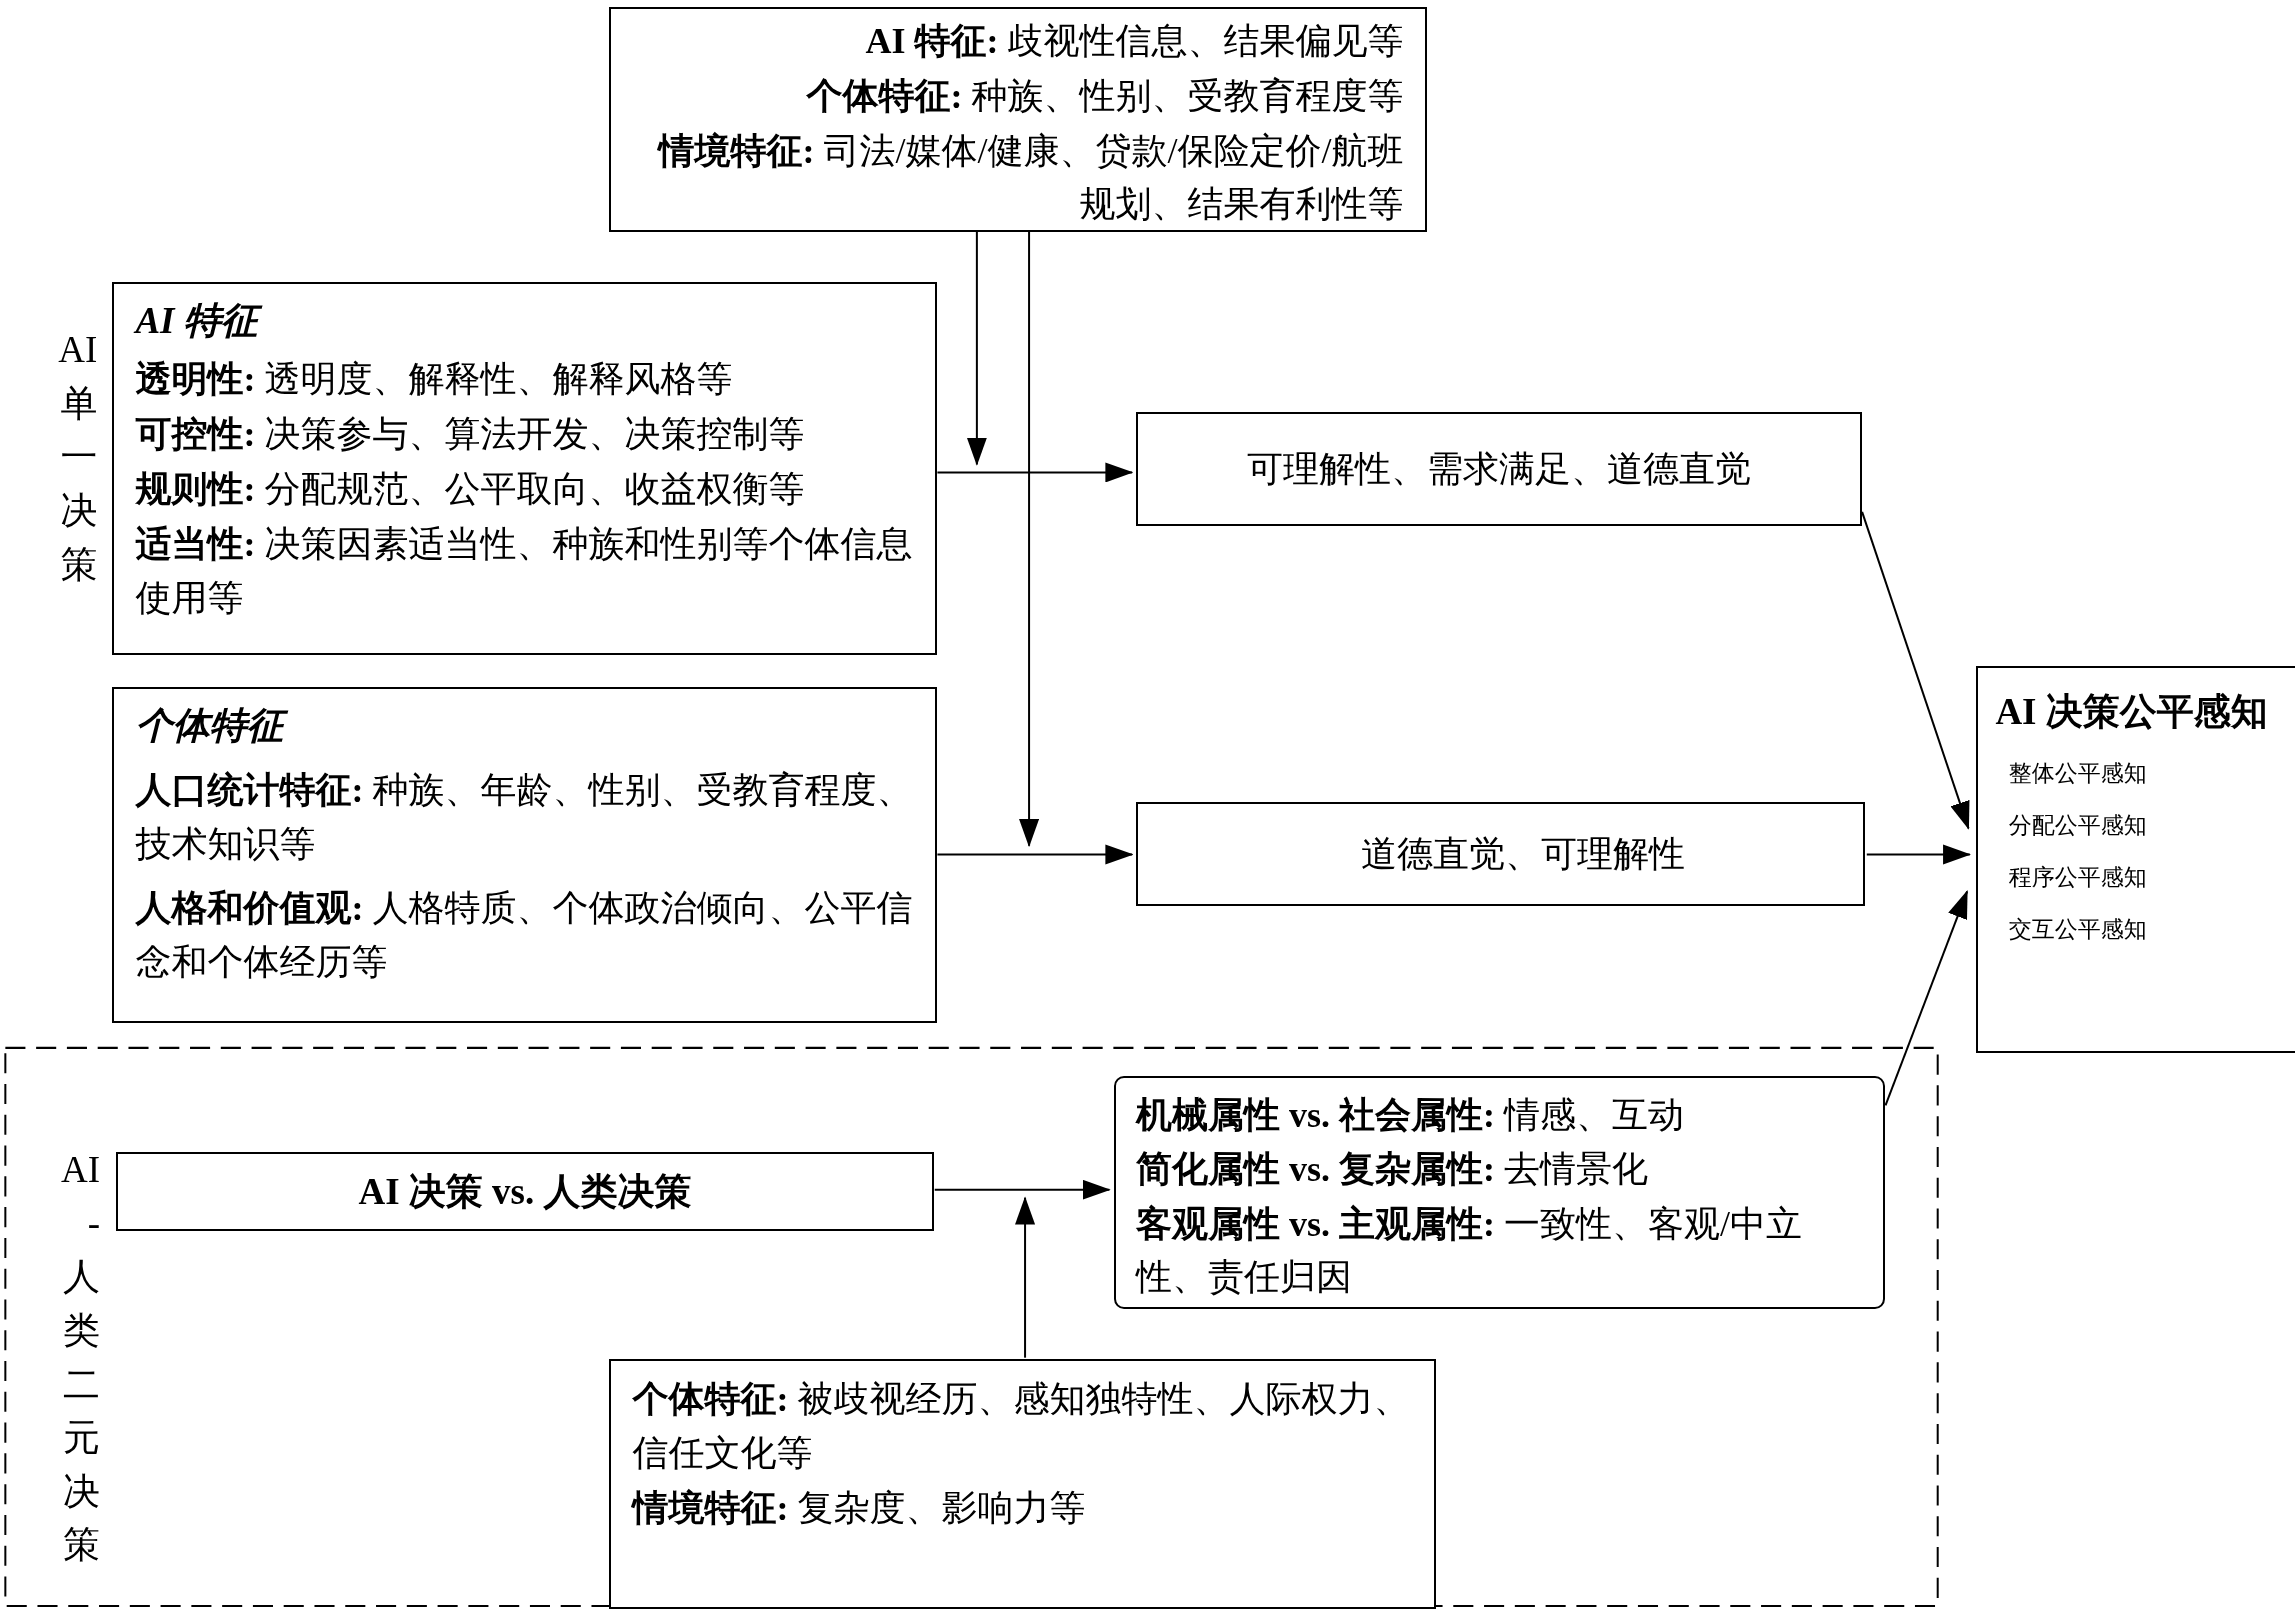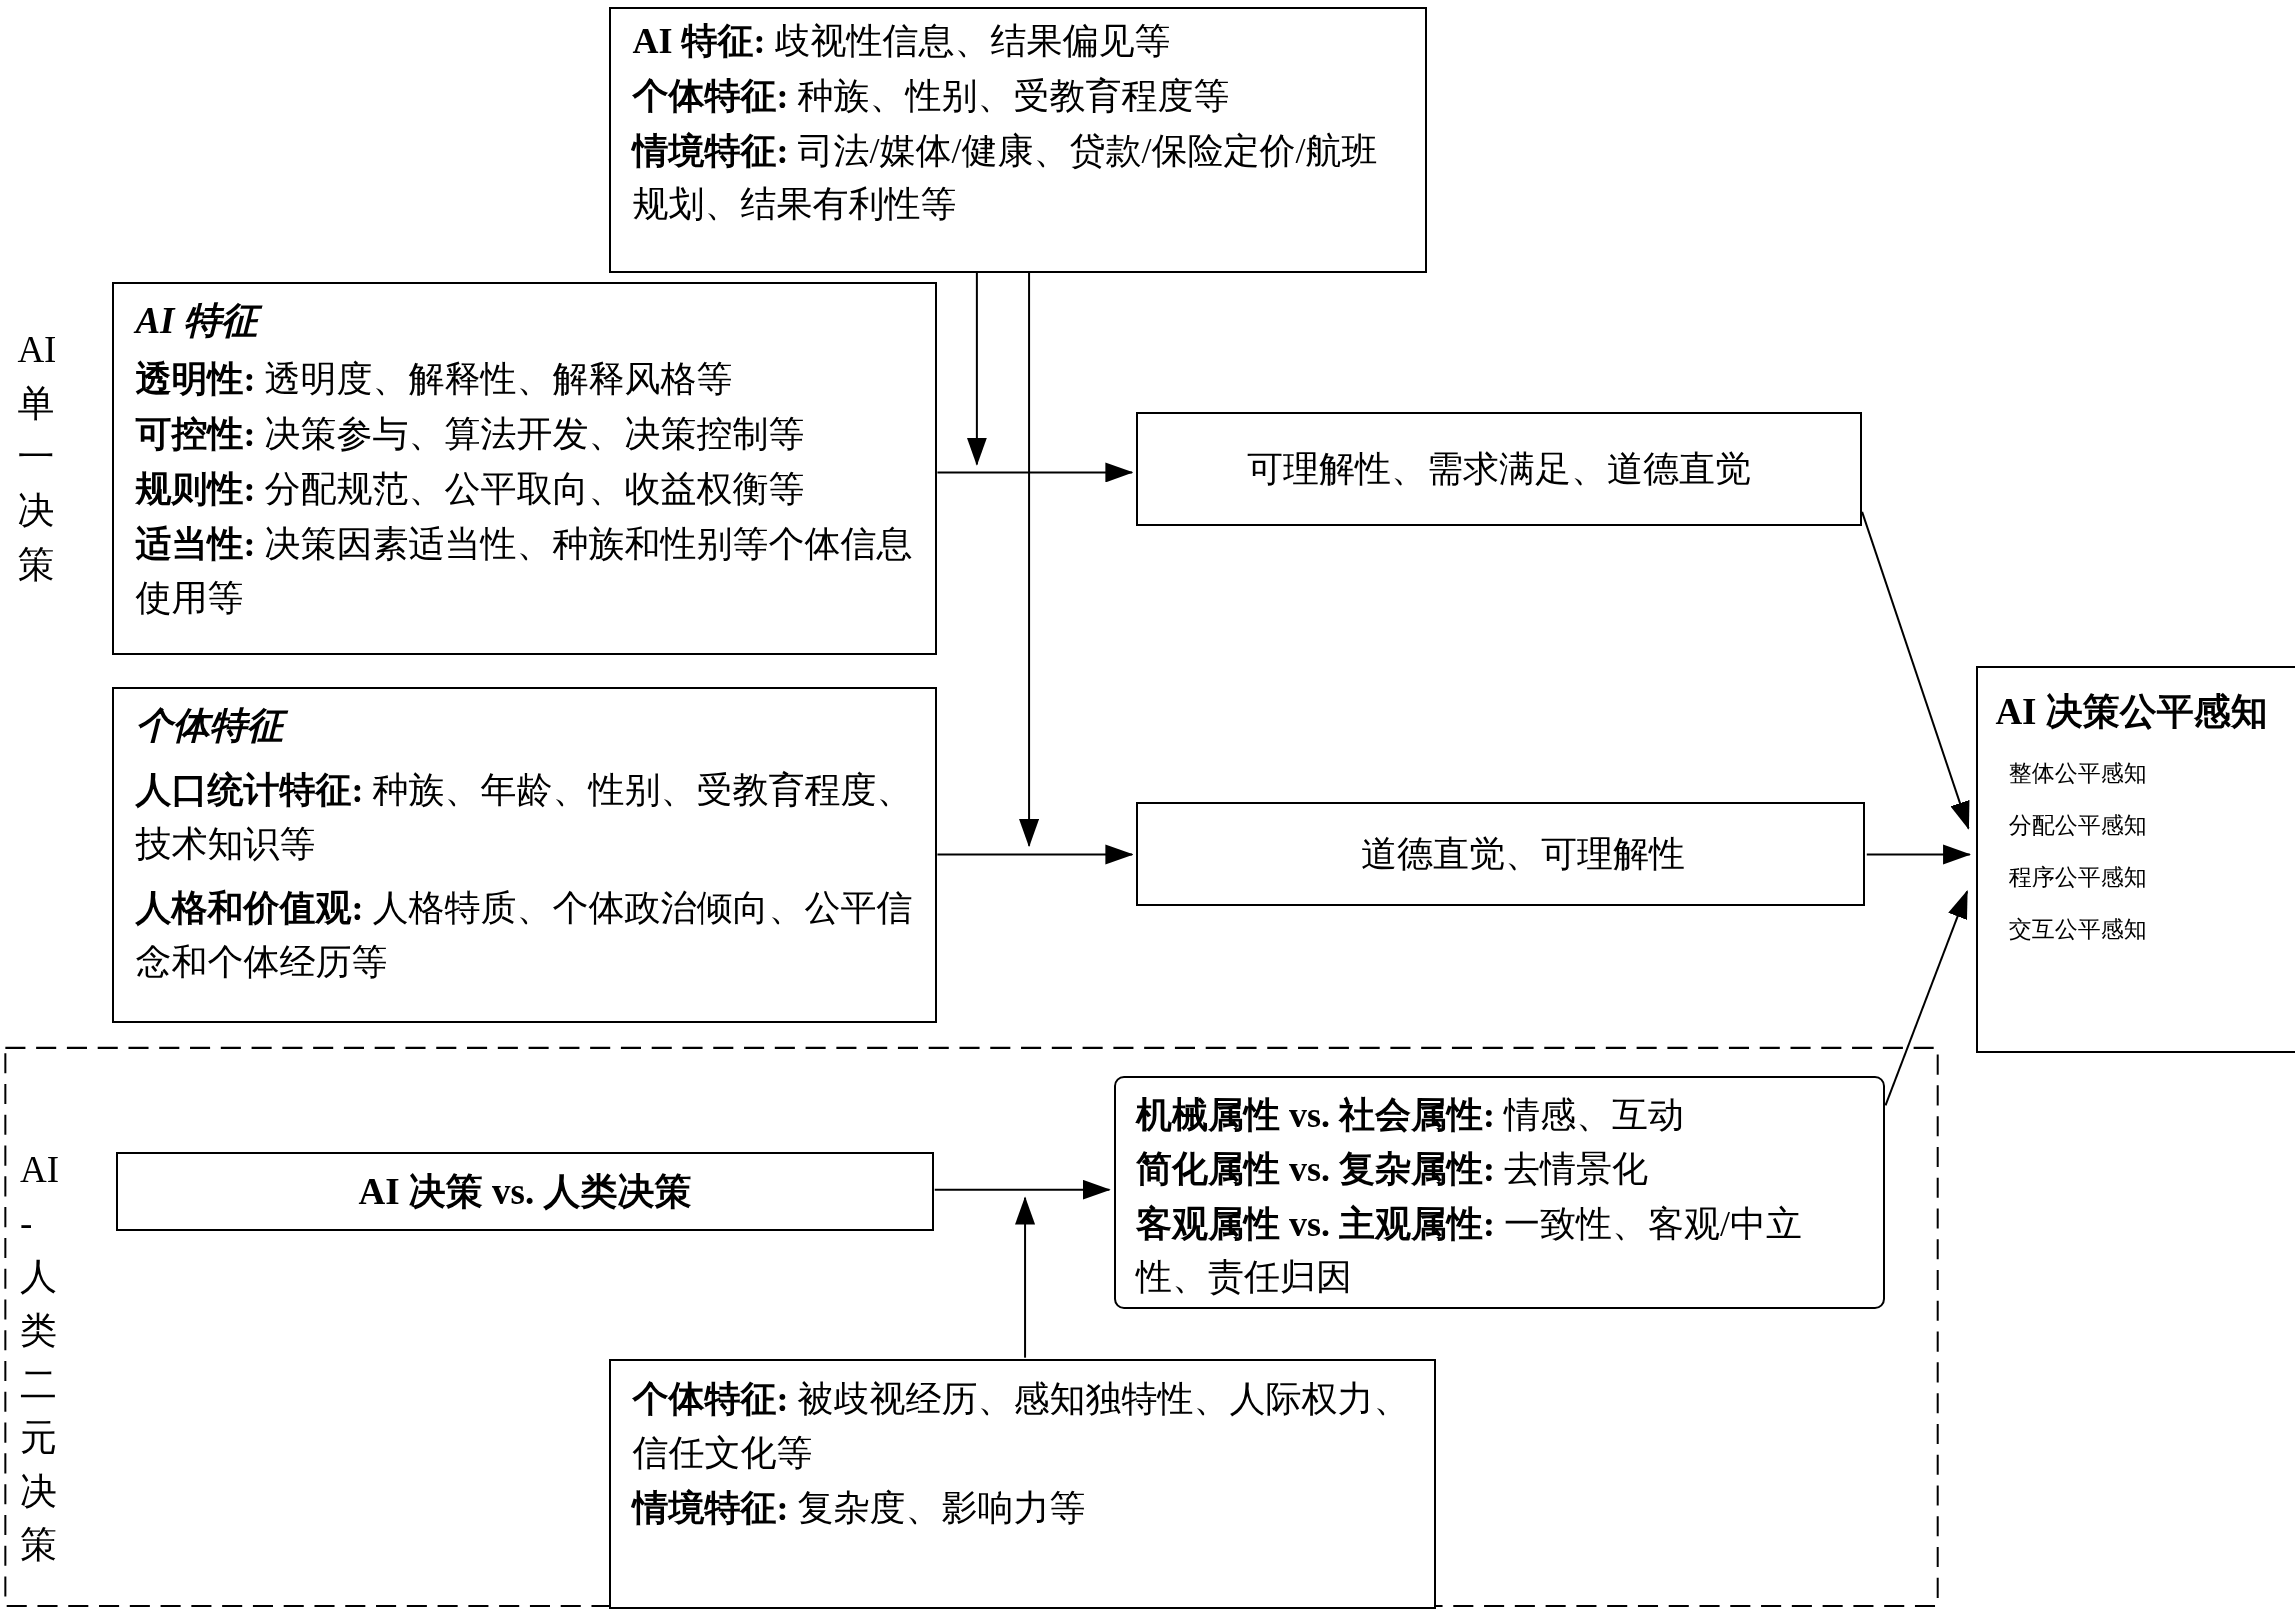--- a/index.html
+++ b/index.html
@@ -36,21 +36,21 @@
     align-items:center;
     justify-content:center;
     text-align:right;
   }
   .vs-title { font-weight:bold; font-size:37px; }
   .outcome-title { font-weight:bold; font-size:37px; margin:4px 0 9.4px 4px; }
   .outcome-item { font-size:23px; margin:17.4px 0 17.4px 17.4px; }
   .vlabel {
     position:absolute;
     width:80px;
-    text-align:left;
+    text-align:right;
     font-size:37px;
     line-height:1.5;
   }
   .vlabel div { line-height:1.45; }
 </style>
 </head>
 <body>
 
 <div class="canvas">
 
@@ -89,21 +89,21 @@
     <div>AI</div>
     <div>-</div>
     <div>人</div>
     <div>类</div>
     <div>二</div>
     <div>元</div>
     <div>决</div>
     <div>策</div>
   </div>
 
-  <div class="box pad" style="left:609px; top:6.7px; width:818px; height:266px; line-height:1.48;">
+  <div class="box pad" style="left:609px; top:6.7px; width:818px; height:225px; line-height:1.48;text-align:right;">
     <div class="line">
       <span class="lbl">AI 特征:</span><span> 歧视性信息、结果偏见等</span>
     </div>
     <div class="line">
       <span class="lbl">个体特征:</span><span> 种族、性别、受教育程度等</span>
     </div>
     <div class="line">
       <span class="lbl">情境特征:</span><span> 司法/媒体/健康、贷款/保险定价/航班规划、结果有利性等</span>
     </div>
   </div>

